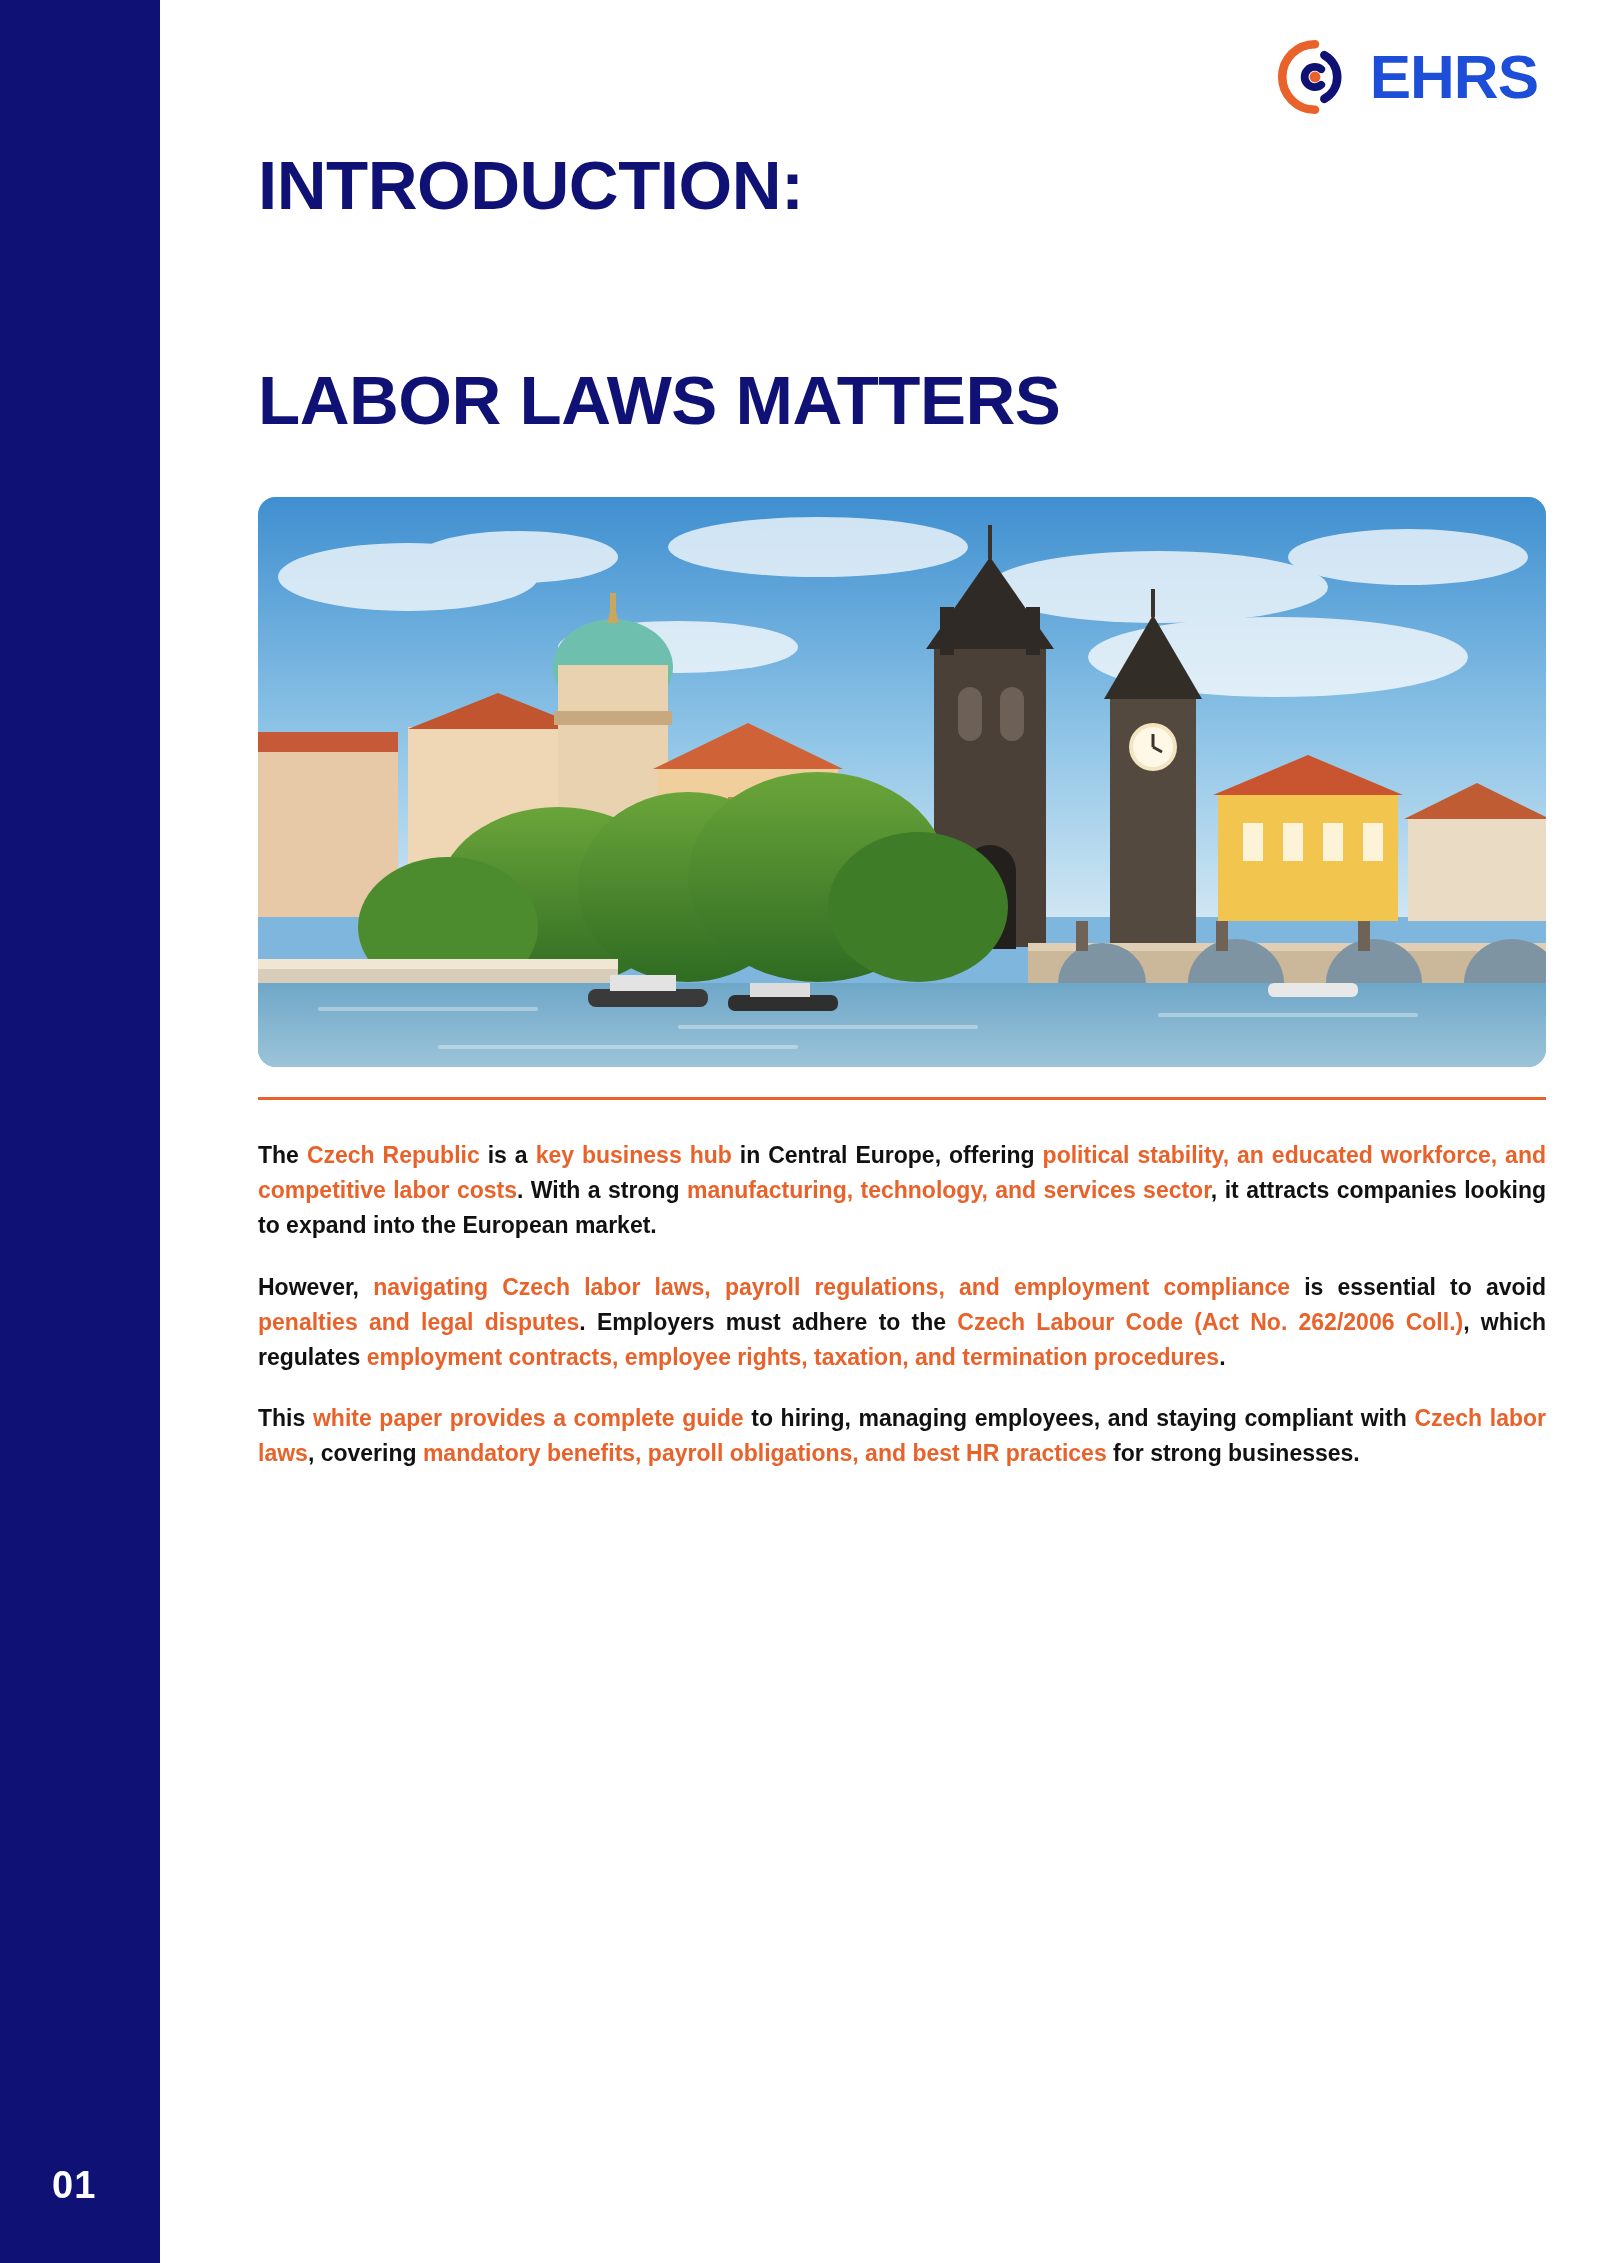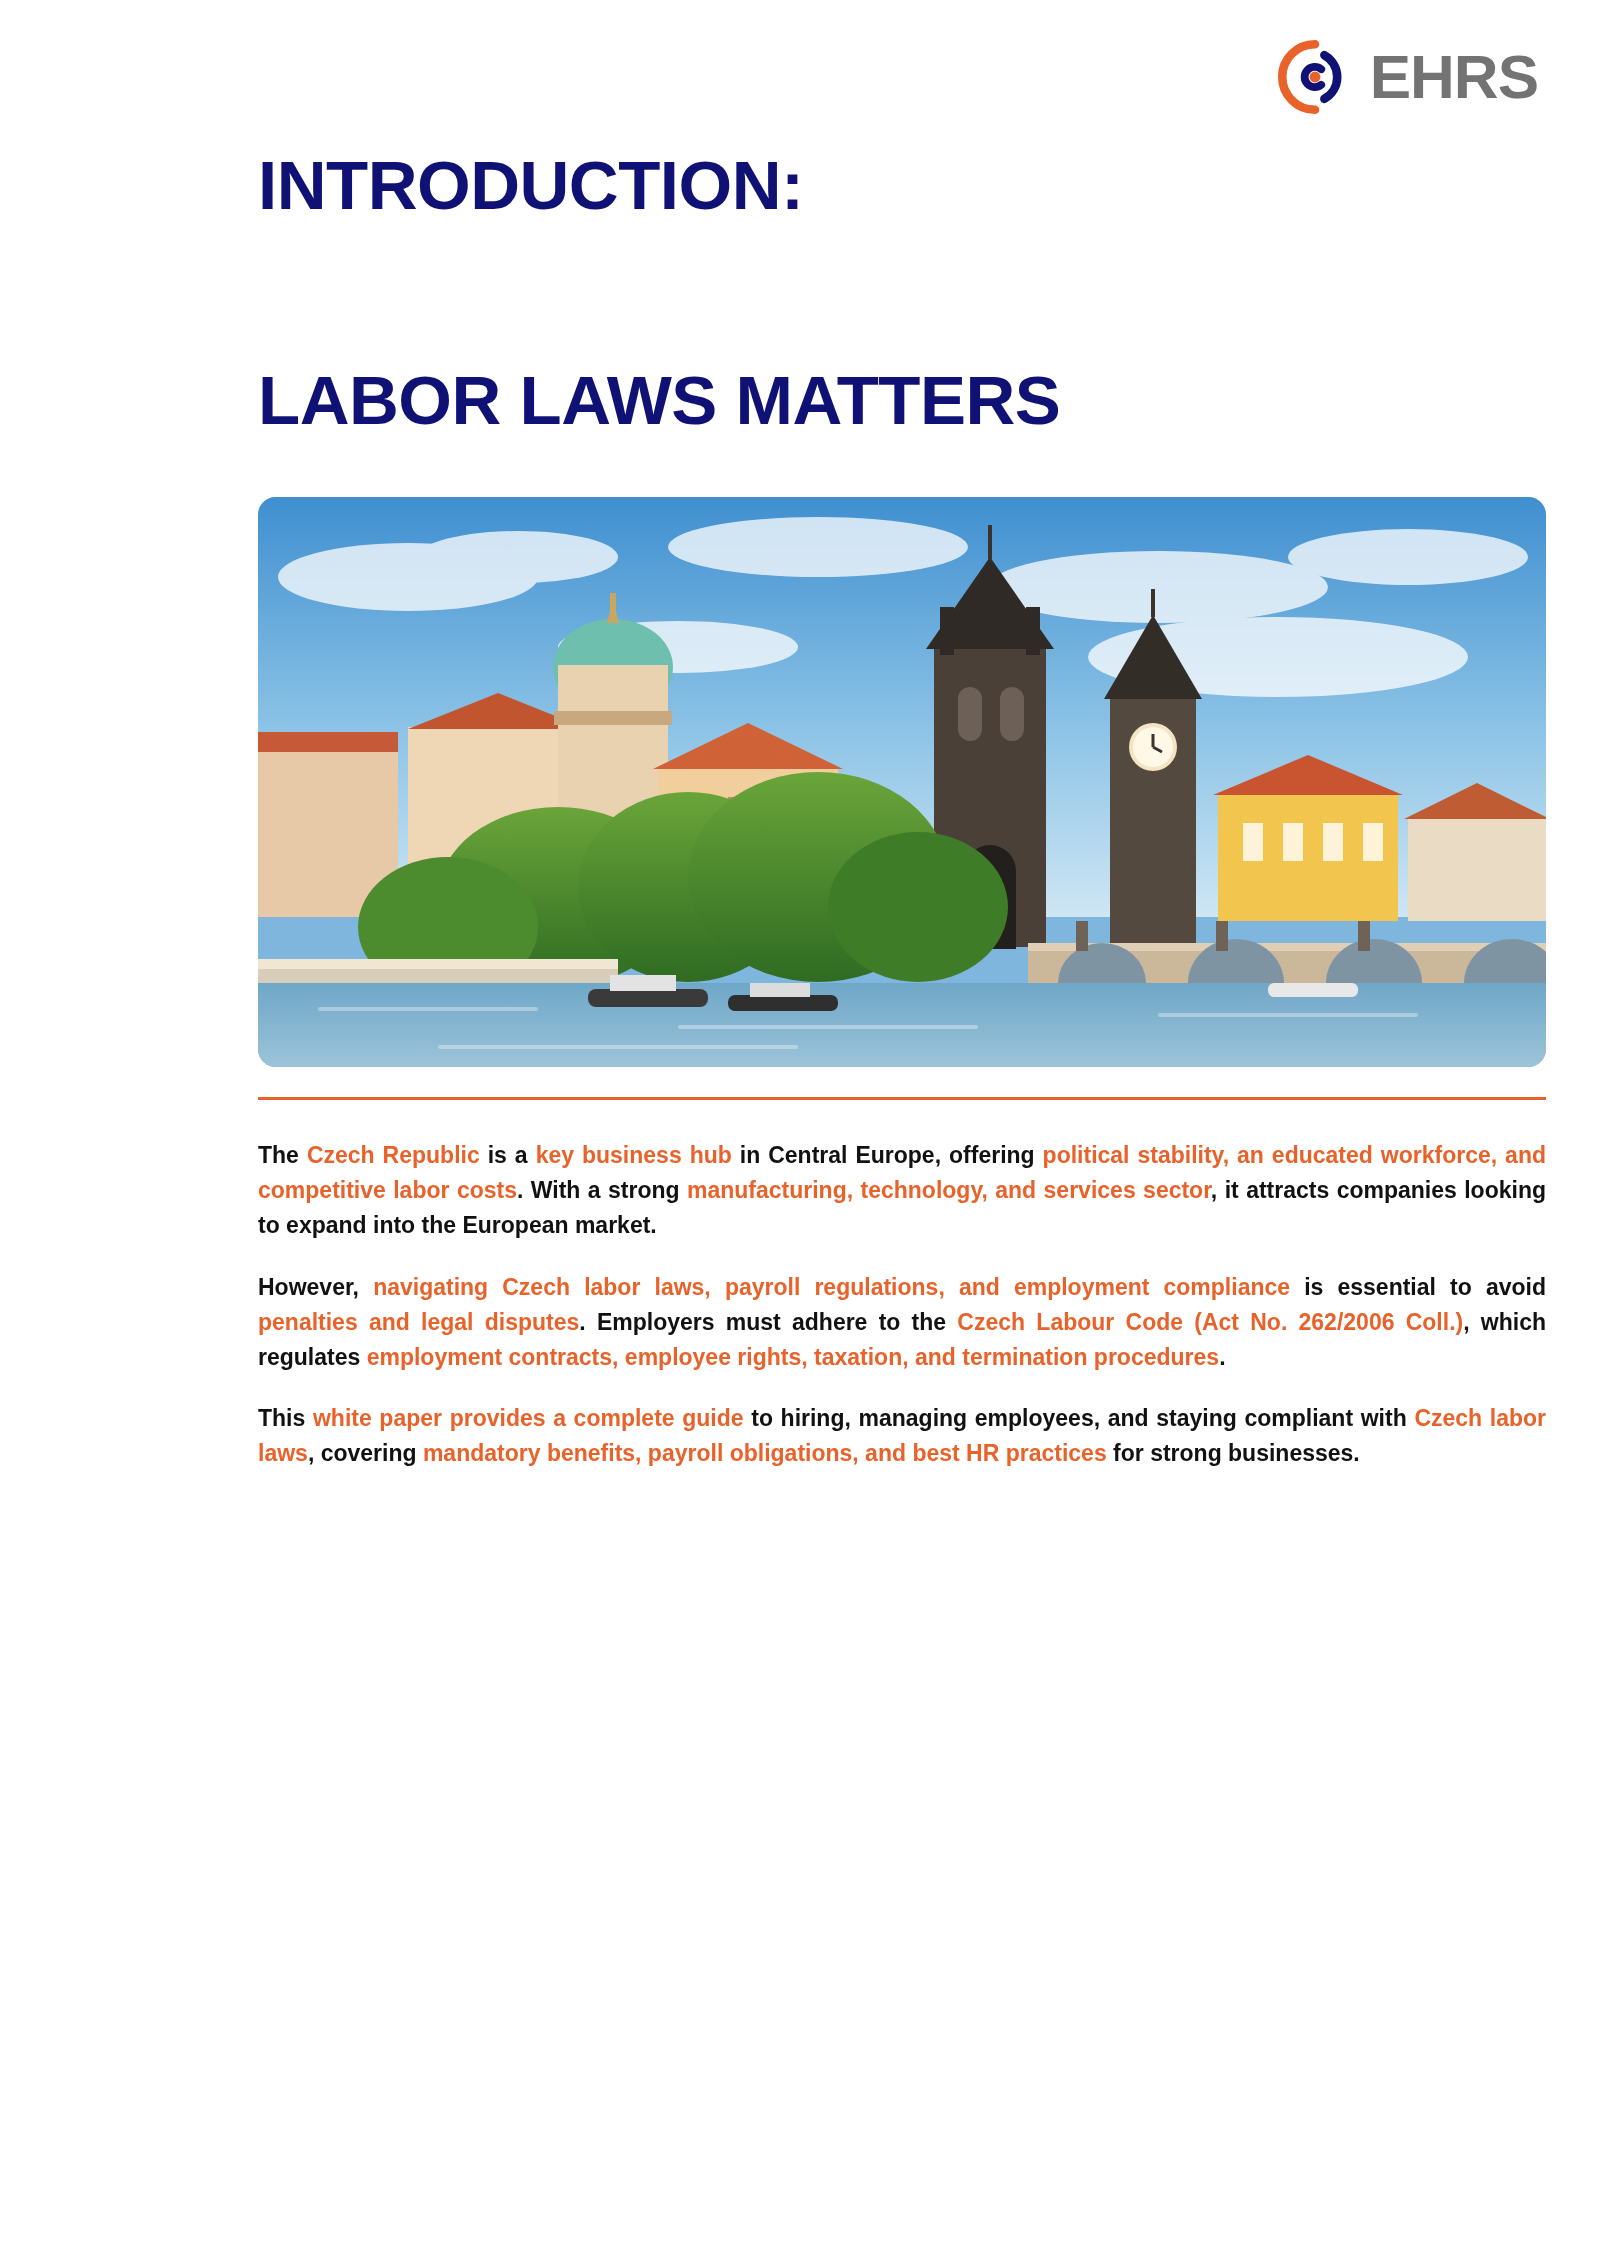--- a/index.html
+++ b/index.html
@@ -32,21 +32,21 @@
   
   .logo {
     position:absolute;
     right:62px; top:38px;
     display:flex;
     align-items:center;
     gap:16px;
   }
   .logo-mark { width:78px; height:78px; flex:0 0 auto; }
   .logo-text {
-    color:#737373;
+    color:#1d4ed8;
     font-size:62px;
     font-weight:bold;
     letter-spacing:-1px;
     line-height:1;
   }
   
   .content {
     position:absolute;
     left:238px; top:150px;
     width:1288px;
@@ -85,20 +85,23 @@
     margin-bottom:26px;
   }
   .body-copy p:last-child { margin-bottom:0; }
   .hl { color:#e8622a; }
 </style>
 </head>
 <body>
 
 <div class="page">
 
+  <div class="side-bar">
+    <div class="page-number">01</div>
+  </div>
 
   <div class="logo">
     <span class="logo-mark">
       <svg viewBox="0 0 100 100" width="78" height="78" aria-hidden="true">
         <path d="M50 8 A42 42 0 1 0 50 92" fill="none" stroke="#e8622a" stroke-width="11" stroke-linecap="round"></path>
         <path d="M62 22 A32 32 0 0 1 62 78" fill="none" stroke="#0f1274" stroke-width="11" stroke-linecap="round"></path>
         <path d="M58 40 A13 13 0 1 0 58 60" fill="none" stroke="#0f1274" stroke-width="10" stroke-linecap="round"></path>
         <circle cx="50" cy="50" r="7" fill="#e8622a"></circle>
       </svg>
     </span>

